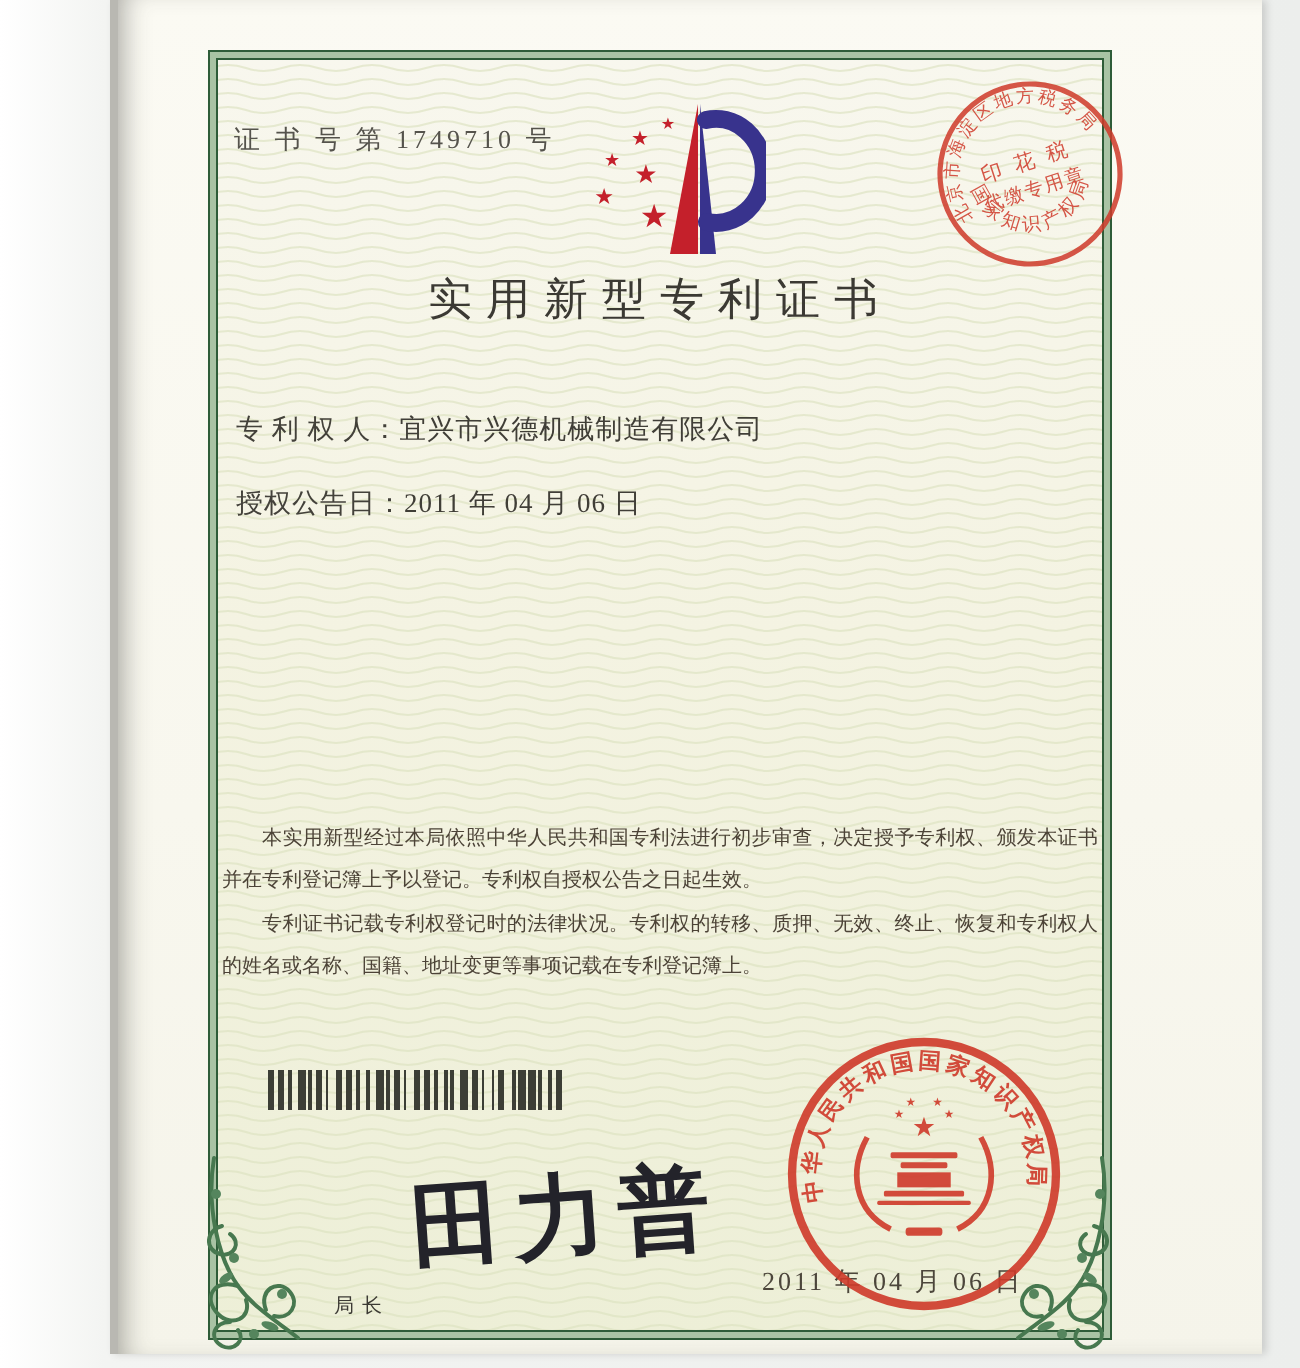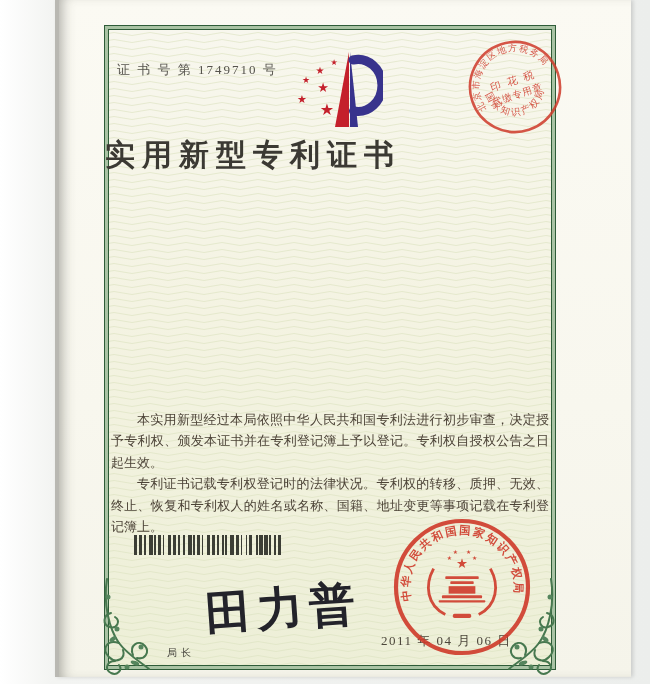--- a/index.html
+++ b/index.html
@@ -19,27 +19,27 @@
     position:absolute;left:45px;top:25px;width:450px;height:643px;
     border:1px solid var(--frame-green,#2e5c38);
     background:linear-gradient(180deg,#f8f7ee 0%,#f4f3e2 45%,#edefd7 100%);
   }
   .frame::before{content:"";position:absolute;inset:0;border:3px solid var(--frame-light,#a9c3a4);z-index:1;}
   .frame::after{content:"";position:absolute;inset:3px;border:1px solid var(--frame-green,#2e5c38);z-index:1;}
   .waves{position:absolute;inset:0;z-index:0;pointer-events:none;}
   .cert-number{position:absolute;left:12px;top:35px;z-index:2;font-size:13px;letter-spacing:2px;color:#55534c;white-space:pre;}
   .logo{position:absolute;left:182px;top:21px;width:96px;height:82px;z-index:2;}
   .tax-seal{position:absolute;left:360px;top:11px;width:100px;height:100px;z-index:5;transform:rotate(-18deg);opacity:.85;}
-  .title{position:absolute;left:0;top:109px;width:100%;z-index:2;
-    font-size:30px;font-weight:700;letter-spacing:7px;color:#3b3933;}
+  .title{position:absolute;left:0;top:109px;width:100%;z-index:2;text-align:center;
+    font-size:22px;font-weight:400;letter-spacing:7px;color:#3b3933;}
   .fields{position:absolute;left:13px;top:170px;width:430px;z-index:2;display:grid;grid-auto-rows:37.5px;align-items:center;}
   .field-row{font-size:13.5px;color:#43413a;white-space:pre;letter-spacing:.5px;}
   .field-row .val{color:#403e37;}
   .paragraphs{position:absolute;left:6px;top:383px;width:438px;z-index:2;
-    font-size:13px;line-height:21.4px;color:#4c4337;text-align:justify;}
+    font-size:10px;line-height:21.4px;color:#4c4337;text-align:justify;}
   .paragraphs p{margin:0;text-indent:2em;}
   .barcode{position:absolute;left:29px;top:509px;width:207px;height:20px;z-index:2;display:flex;overflow:hidden;}
   .barcode div{height:100%;flex:0 0 auto;}
   .barcode .bar{background:#3c3e36;}
   .signer{position:absolute;left:62px;top:588px;z-index:2;font-size:10px;letter-spacing:4px;color:#3c3a34;margin-top:32px;}
   .signature{position:absolute;left:100px;top:552px;z-index:2;font-size:46px;font-weight:700;
     color:#23232a;transform:rotate(-4deg);letter-spacing:6px;white-space:nowrap;}
   .issue-date{position:absolute;left:276px;top:606px;z-index:2;font-size:13px;letter-spacing:1.5px;color:#4c463b;white-space:pre;}
   .issue-seal{position:absolute;left:286px;top:490px;width:142px;height:142px;z-index:4;opacity:.9;}
   .footer{position:absolute;left:0;bottom:6px;width:100%;z-index:2;text-align:center;font-size:11px;color:#4c4a42;white-space:pre;}
@@ -88,20 +88,22 @@
       <text font-size="9.5" letter-spacing="2" fill="var(--seal-red,#cf3a2a)">
         <textPath href="#taxBottom">国家知识产权局</textPath>
       </text>
       <text x="0" y="-3" text-anchor="middle" font-size="10.5" letter-spacing="2" fill="var(--seal-red,#cf3a2a)">印 花 税</text>
       <text x="0" y="11" text-anchor="middle" font-size="9.5" letter-spacing="1" fill="var(--seal-red,#cf3a2a)">代缴专用章</text>
     </svg>
 
     <div class="title">实用新型专利证书</div>
 
     <div class="fields">
+      <div class="field-row"><span>专 利 权 人：</span><span class="val">宜兴市兴德机械制造有限公司</span></div>
+      <div class="field-row"><span>授权公告日：</span><span class="val">2011 年 04 月 06 日</span></div>
     </div>
 
     <div class="paragraphs">
       <p>本实用新型经过本局依照中华人民共和国专利法进行初步审查，决定授予专利权、颁发本证书并在专利登记簿上予以登记。专利权自授权公告之日起生效。</p>
       <p>专利证书记载专利权登记时的法律状况。专利权的转移、质押、无效、终止、恢复和专利权人的姓名或名称、国籍、地址变更等事项记载在专利登记簿上。</p>
     </div>
 
     <div class="barcode" id="barcode">
         <div class="bar" style="width: 3.4px;"></div>
         <div style="width: 1.7px;"></div>

